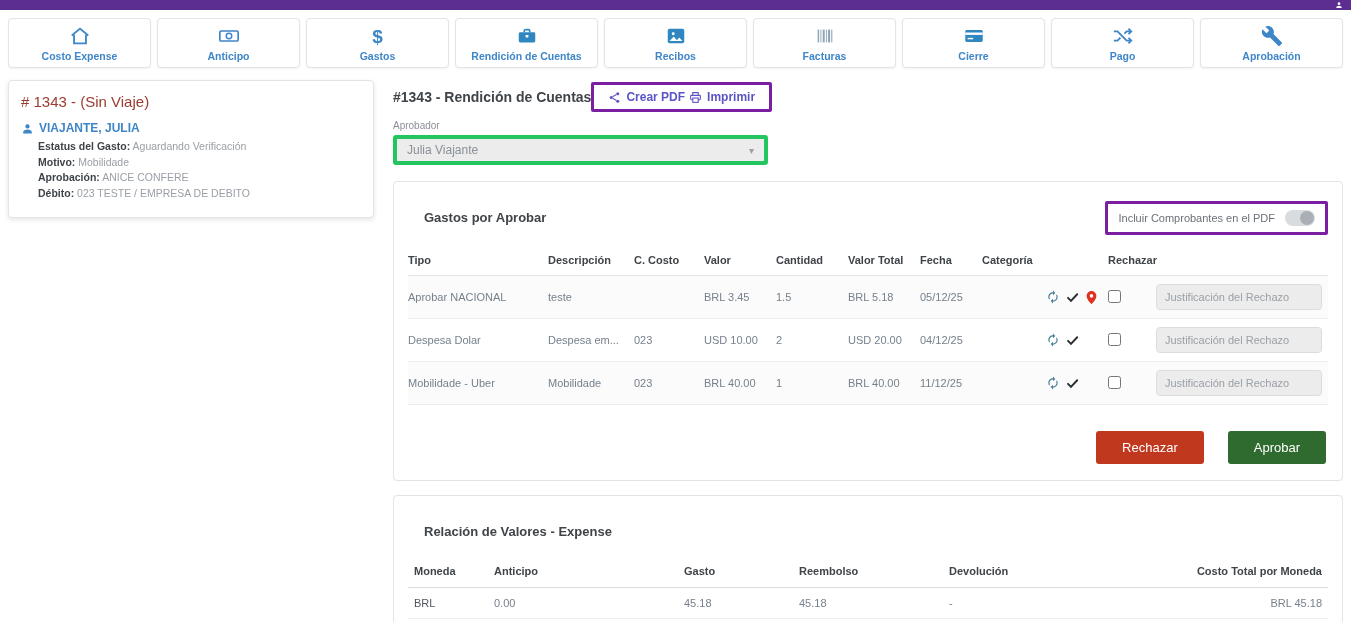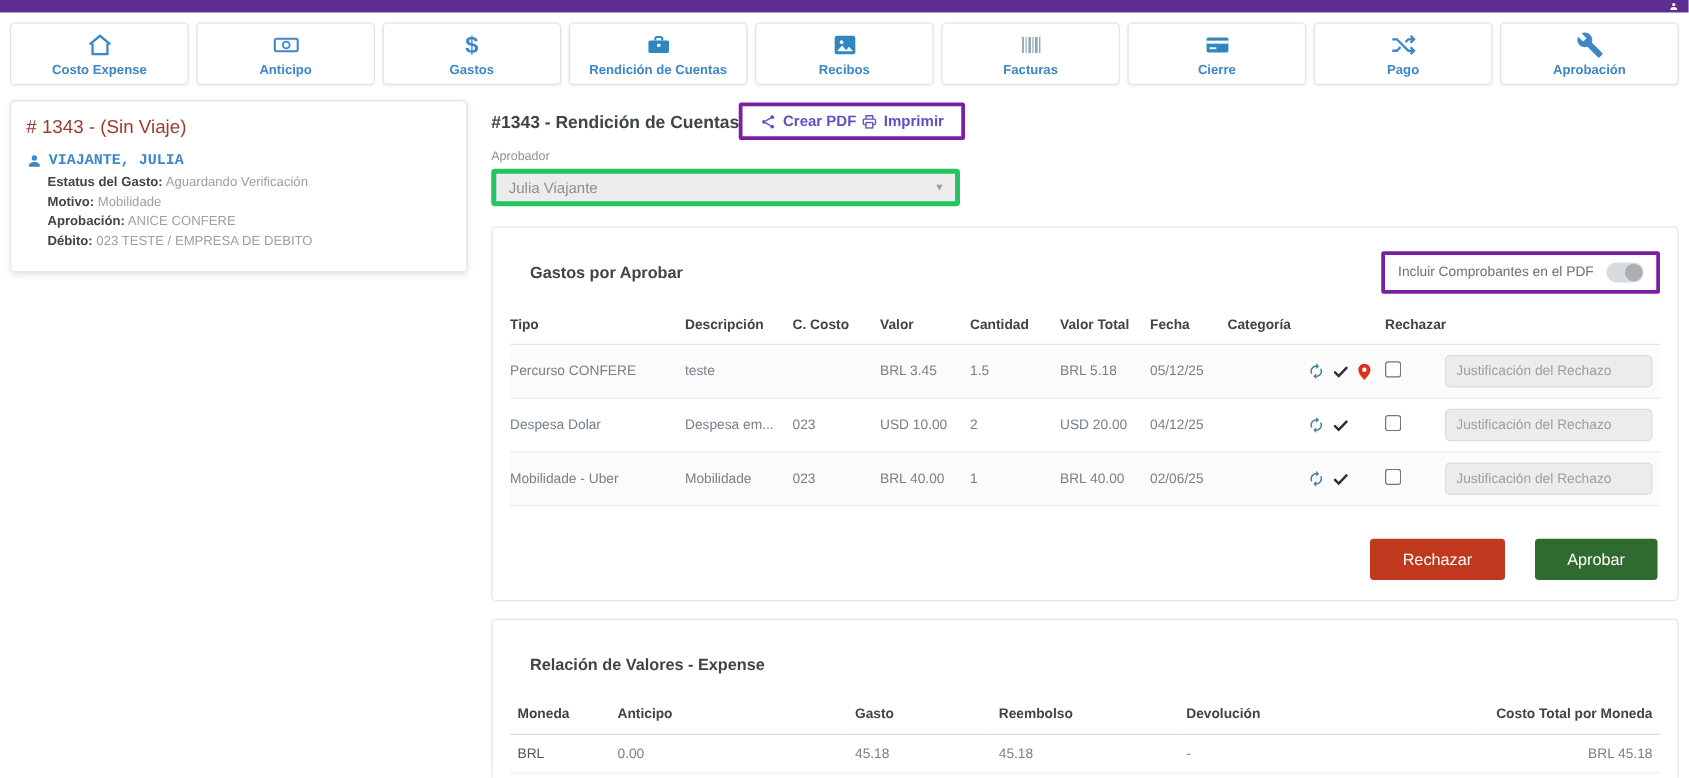--- a/index.html
+++ b/index.html
@@ -17,21 +17,21 @@
     align-items: center; justify-content: center; height: 50px; cursor: pointer; }
   .nav-icon { height: 23px; display: flex; align-items: center; justify-content: center; margin-bottom: 2px; }
   .dollar-glyph { font-size: 19px; font-weight: bold; color: #3e86c8; line-height: 21px; }
   .nav-label { font-size: 10.5px; font-weight: bold; color: #3e86c8; white-space: nowrap; }
   
   .content { display: flex; align-items: flex-start; padding: 0 8px; gap: 19px; }
   
   .summary-card { width: 366px; background: #fff; border: 1px solid #e2e4e7; border-radius: 4px;
     box-shadow: 0 2px 5px rgba(0,0,0,.10); padding: 10px 12px 16px; }
   .summary-title { font-size: 15px; color: #9a3b30; margin: 2px 0 11px; font-weight: normal; }
-  .traveler { display: flex; align-items: center; gap: 5px; font-size: 12px; font-weight: bold; color: #3e86c8; margin-bottom: 4px; font-family: Liberation Mono, monospace; }
+  .traveler { display: flex; align-items: center; gap: 5px; font-size: 12px; font-weight: bold; color: #3e86c8; margin-bottom: 4px; }
   .summary-fields { margin-left: 17px; font-size: 10.5px; line-height: 15.5px; }
   .sf-label { font-weight: bold; color: #3f4449; }
   .sf-value { color: #9aa0a6; }
   
   .main-col { flex: 1; min-width: 0; }
   .main-header { display: flex; justify-content: flex-start; align-items: center; margin-top: 2px; }
   .main-title { font-size: 14px; font-weight: bold; color: #3f4449; margin: 0; }
   .annot { border: 3px solid #7a1fa2; border-radius: 2px; background: transparent; }
   .actions-annot { display: flex; align-items: center; gap: 4px; padding: 5px 14px; }
   .action-link { display: flex; align-items: center; gap: 5px; font-size: 12px; font-weight: bold;
@@ -279,21 +279,21 @@
             <th>Valor Total</th>
             <th>Fecha</th>
             <th>Categoría</th>
             <th></th>
             <th>Rechazar</th>
             <th></th>
           </tr>
         </thead>
         <tbody>
           <tr>
-            <td>Percurso CONFERE</td>
+            <td>Aprobar NACIONAL</td>
             <td>teste</td>
             <td></td>
             <td>BRL 3.45</td>
             <td>1.5</td>
             <td>BRL 5.18</td>
             <td>05/12/25</td>
             <td></td>
             <td class="icons-cell">
               <span>
                   <svg width="14" height="14" viewBox="0 0 24 24">
@@ -338,21 +338,21 @@
             <td><input type="checkbox" style=""></td>
             <td><input type="text" class="justif" disabled="" placeholder="Justificación del Rechazo" style=""></td>
           </tr>
           <tr>
             <td>Mobilidade - Uber</td>
             <td>Mobilidade</td>
             <td>023</td>
             <td>BRL 40.00</td>
             <td>1</td>
             <td>BRL 40.00</td>
-            <td>02/06/25</td>
+            <td>11/12/25</td>
             <td></td>
             <td class="icons-cell">
               <span>
                   <svg width="14" height="14" viewBox="0 0 24 24">
                     <path fill="#4a8096" d="M12 6v3l4-4-4-4v3c-4.42 0-8 3.58-8 8 0 1.57.46 3.03 1.24 4.26L6.7 14.8c-.45-.83-.7-1.79-.7-2.8 0-3.31 2.69-6 6-6zm6.76 1.74L17.3 9.2c.44.84.7 1.79.7 2.8 0 3.31-2.69 6-6 6v-3l-4 4 4 4v-3c4.42 0 8-3.58 8-8 0-1.57-.46-3.03-1.24-4.26z"></path>
                   </svg>
                 </span>
               <span>
                   <svg width="13" height="13" viewBox="0 0 16 16">
                     <path d="M2.5 8.5l3.6 3.6L13.8 4" stroke="#2b2f33" stroke-width="2.4" fill="none" stroke-linecap="round"></path>

